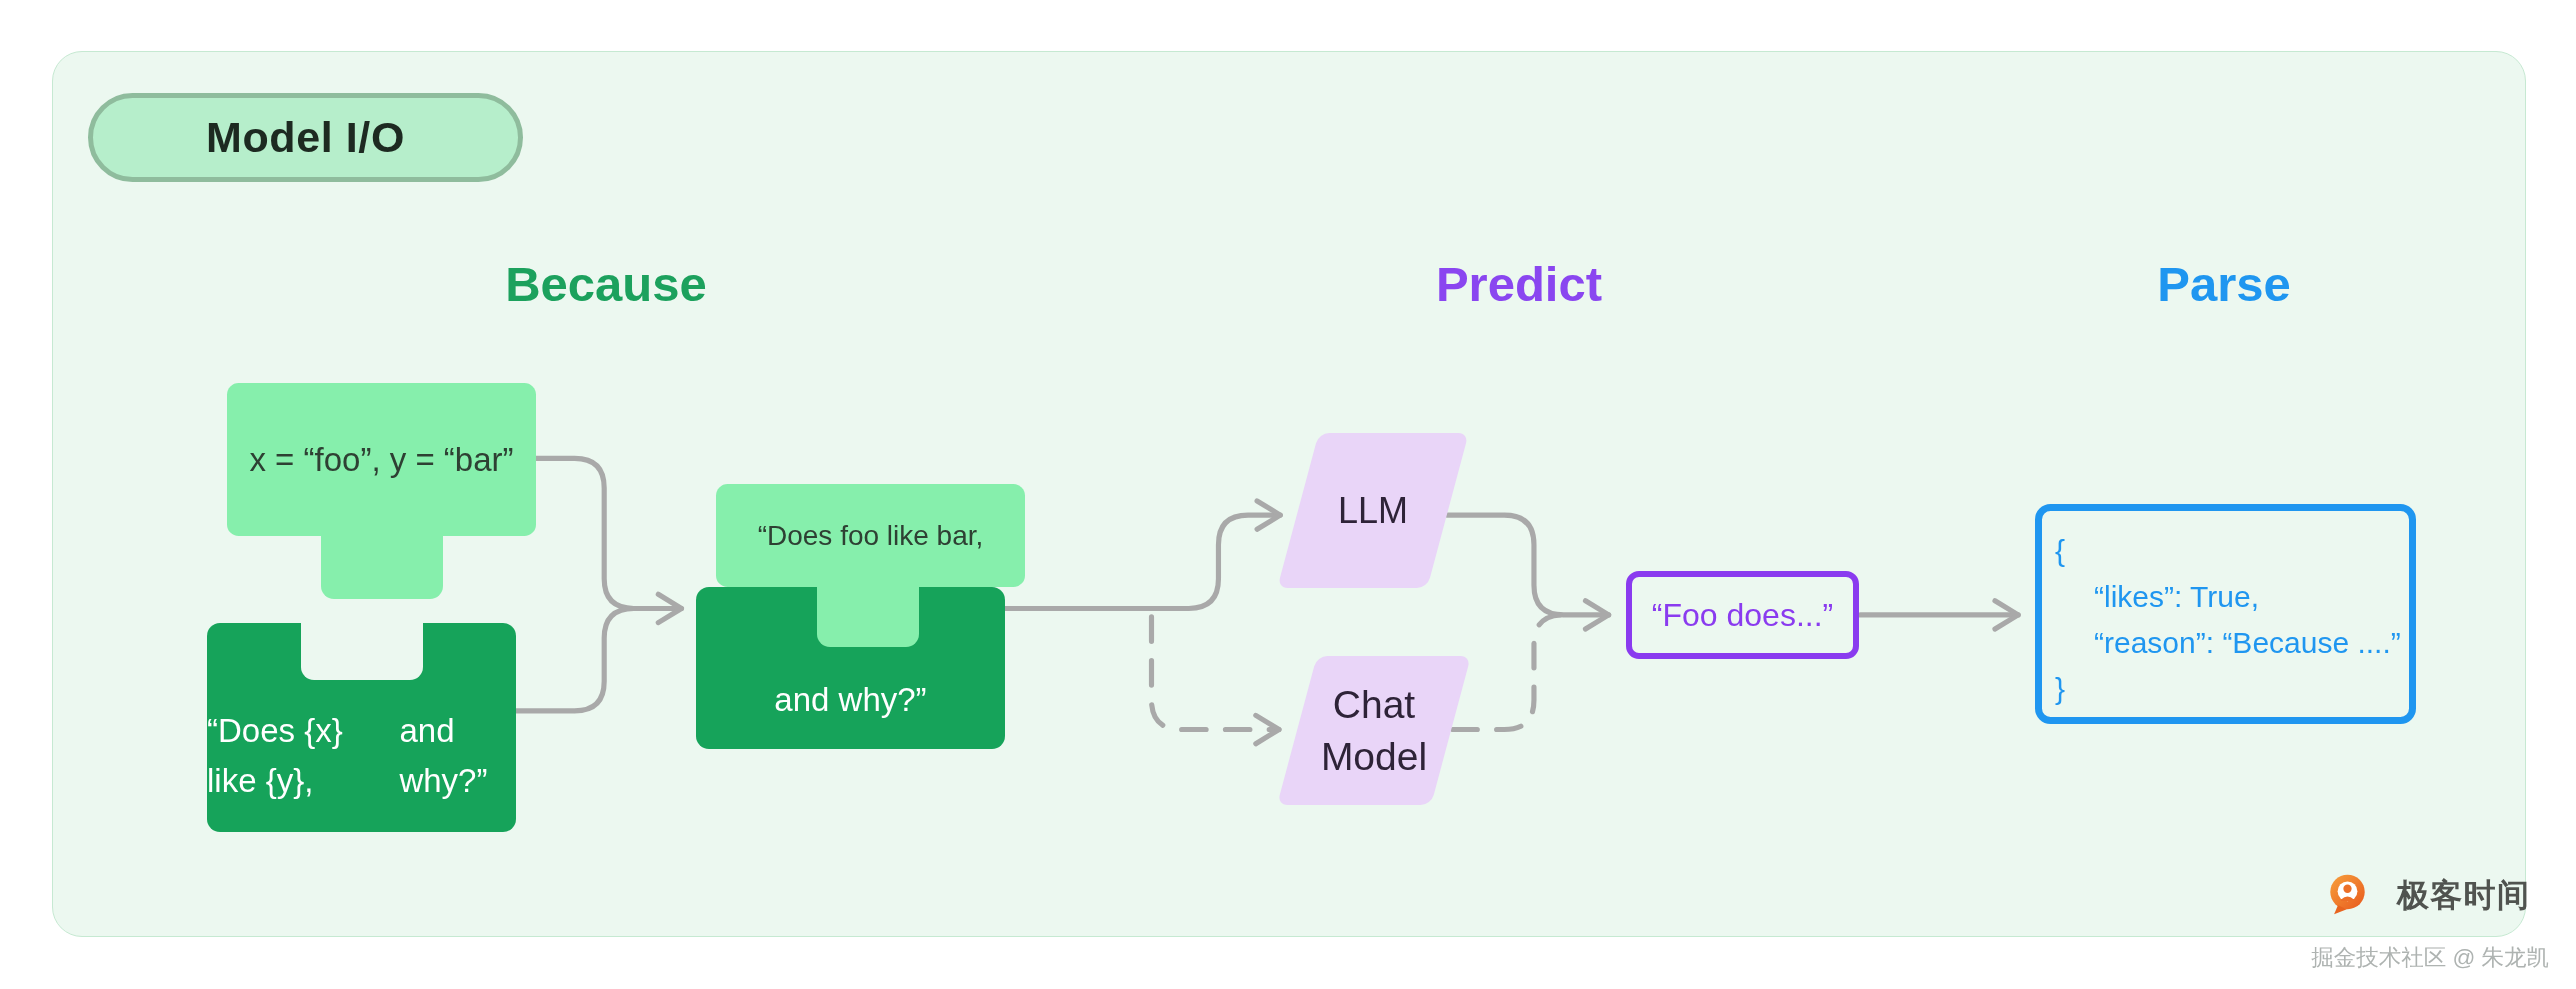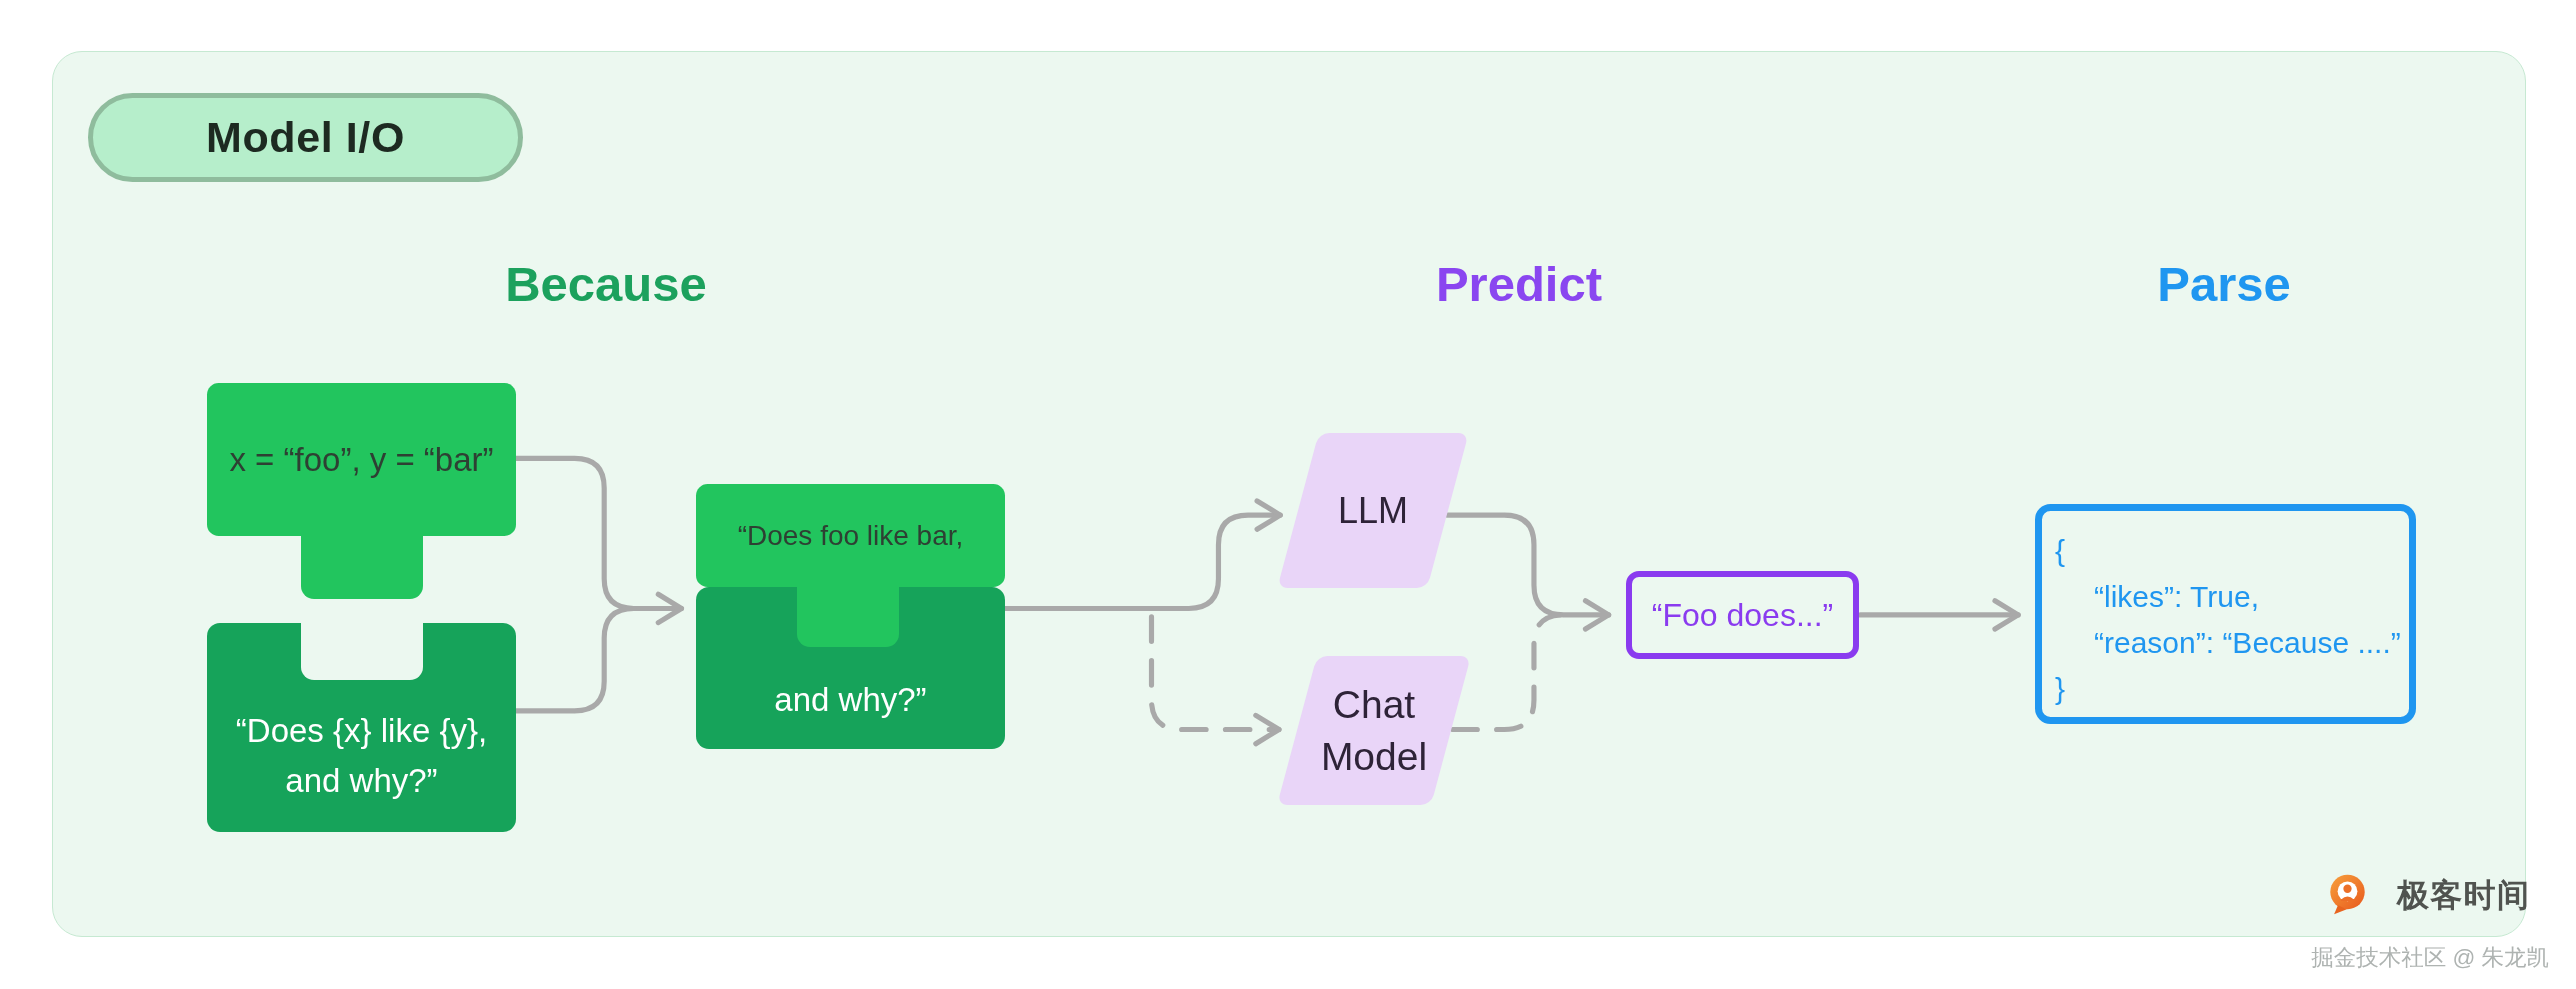--- a/index.html
+++ b/index.html
@@ -17,32 +17,32 @@
          display:flex;align-items:center;justify-content:center;
          font-size:43px;font-weight:700;color:#1d2a21;letter-spacing:0.6px;}
 
   .hdr{position:absolute;top:255px;width:322px;height:59px;text-align:center;
        font-size:49px;font-weight:700;line-height:59px;}
   .hdr.format{left:445px;color:#1ca15d;}
   .hdr.predict{left:1358px;color:#8a46f0;}
   .hdr.parse{left:2063px;color:#1f96f0;}
 
   .piece{position:absolute;box-sizing:border-box;}
-  .light-fill{background:#22c55e;}
+  .light-fill{background:#86efac;margin-left:20px;}
   .dark-fill{background:#16a35a;}
 
   .lt-main{left:207px;top:383px;width:309px;height:153px;border-radius:11.6px;
            display:flex;align-items:center;justify-content:center;}
   .lt-tab{left:301px;top:535px;width:122px;height:64px;border-radius:0 0 13px 13px;}
   .lt-text{font-size:33px;color:#2e4033;}
 
   .lb-main{left:207px;top:623px;width:309px;height:209px;border-radius:13px;}
   .lb-notch{left:301px;top:623px;width:122px;height:57px;background:#ecf8f0;
             border-radius:0 0 13px 13px;}
-  .lb-text{left:207px;top:680px;width:309px;height:152px;display:flex;flex-direction:column;
+  .lb-text{left:207px;top:680px;width:309px;height:152px;display:flex;flex-direction:row;
            align-items:center;justify-content:center;font-size:33px;line-height:50px;color:#ffffff;}
 
   .m-light{left:696px;top:484px;width:309px;height:103px;border-radius:11.6px;
            display:flex;align-items:center;justify-content:center;}
   .m-dark{left:696px;top:587px;width:309px;height:162px;border-radius:13px;}
   .m-tab{left:797px;top:583px;width:102px;height:64px;border-radius:0 0 13px 13px;}
   .m-light-text{font-size:28px;color:#2e4033;}
   .m-dark-text{left:696px;top:650px;width:309px;height:99px;display:flex;align-items:center;
                justify-content:center;font-size:33px;color:#ffffff;}
 

